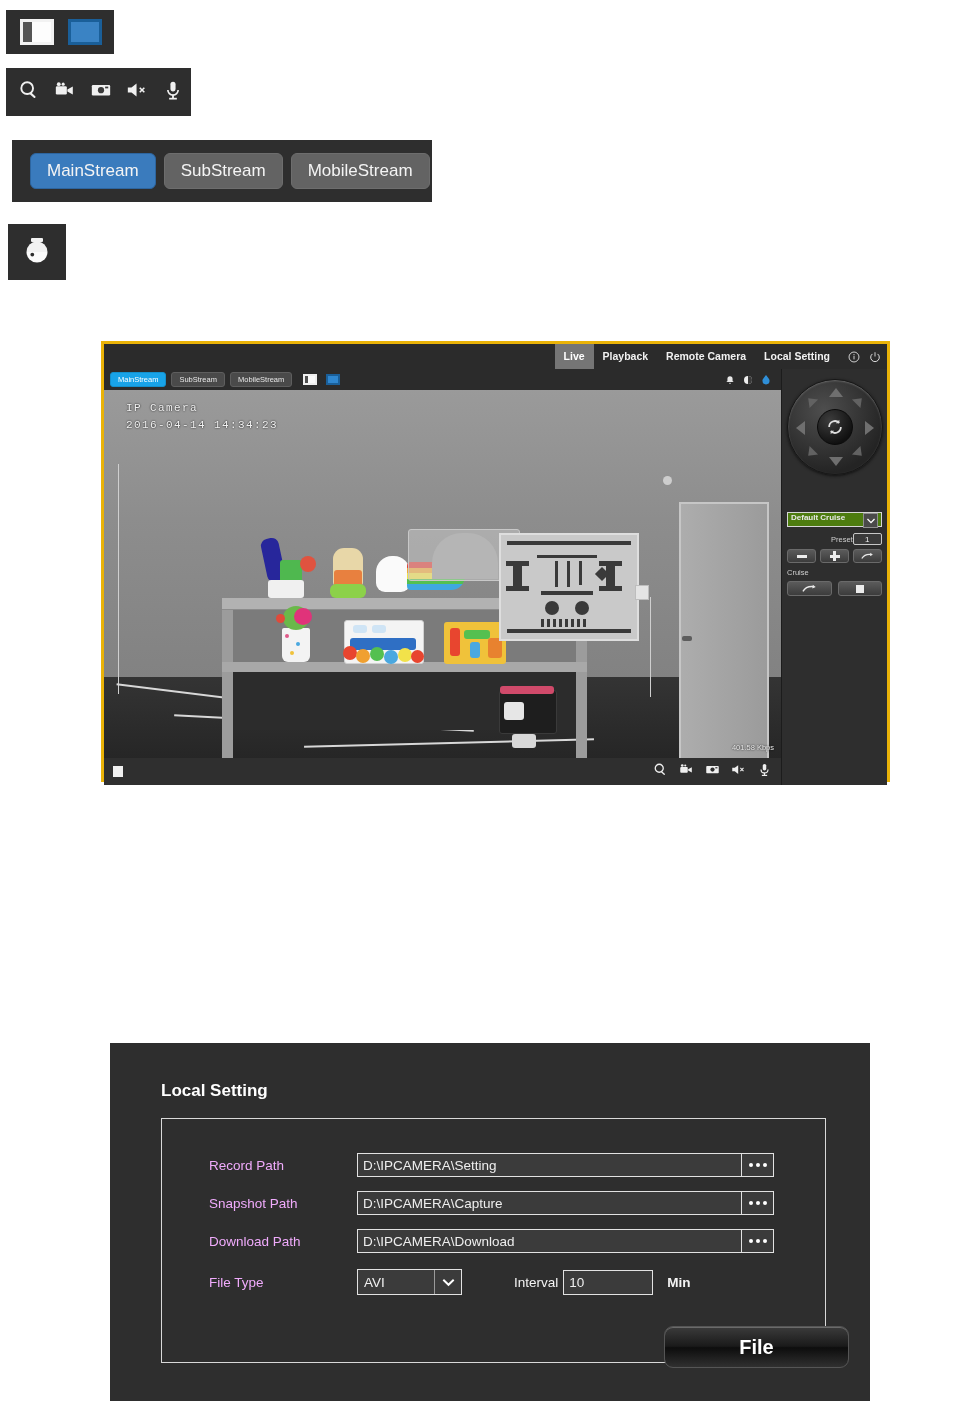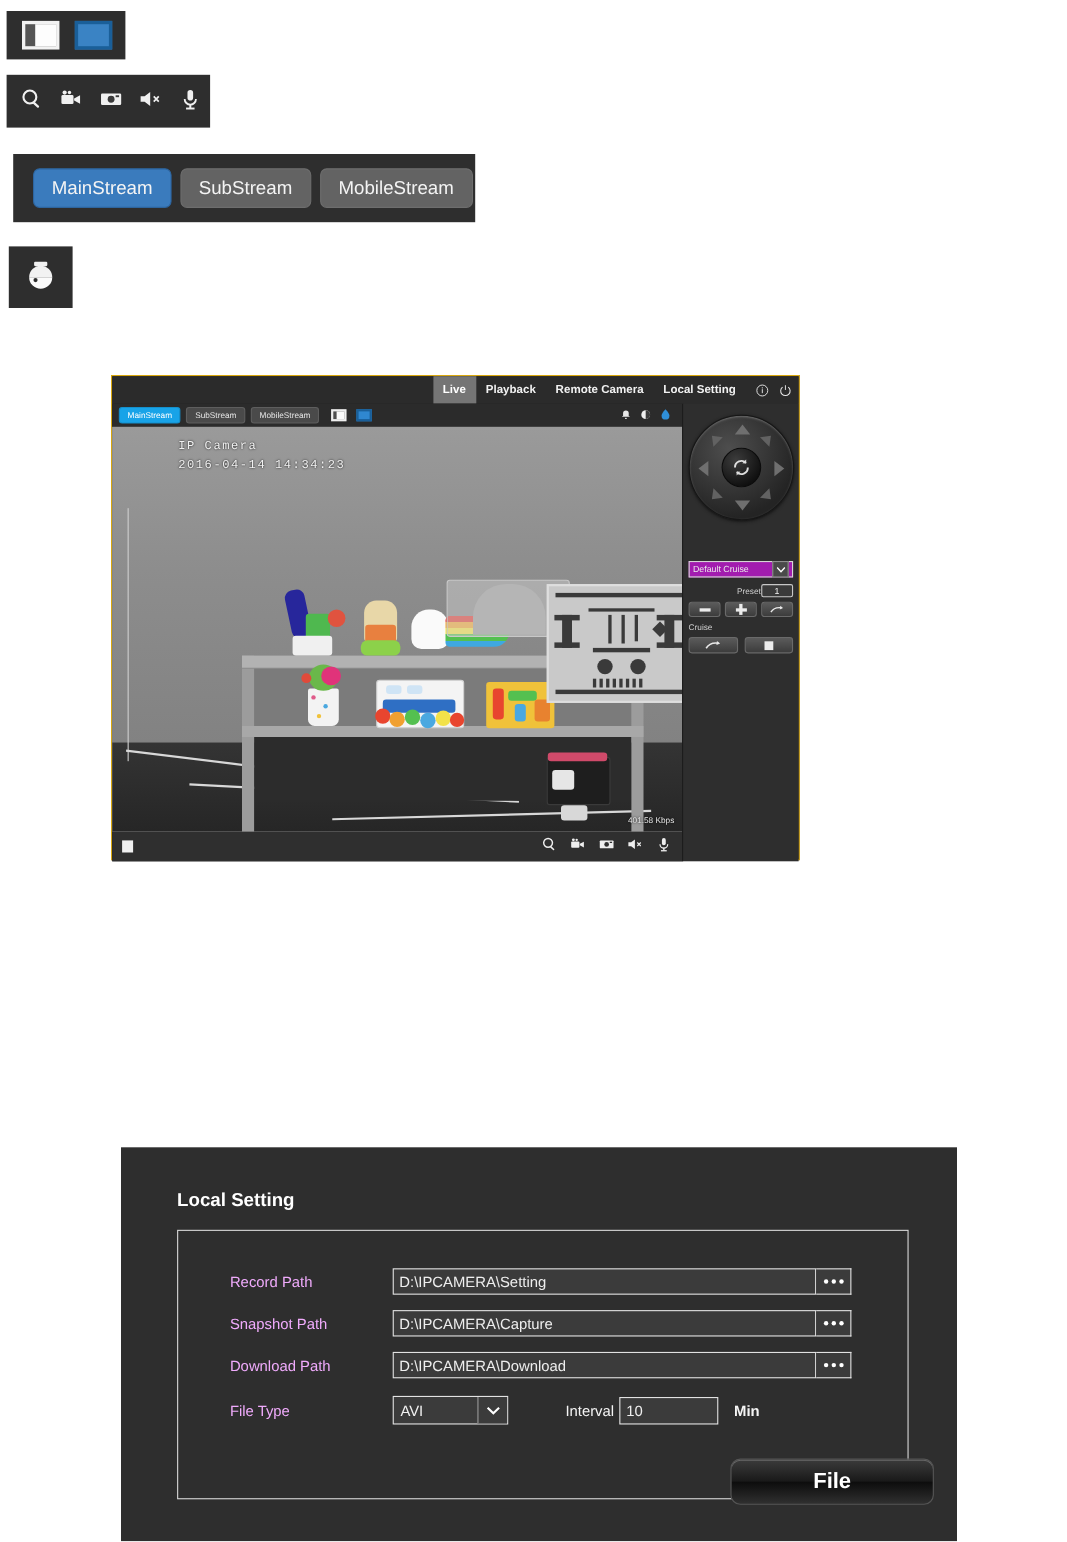--- a/index.html
+++ b/index.html
@@ -30,22 +30,22 @@
   .sbtn{height:36px;padding:0 16px;border-radius:6px;border:1px solid #6d6d6d;
         background:#636363;color:#f4f4f4;font-size:17px;display:flex;align-items:center;
         justify-content:center;box-sizing:border-box;}
   .sbtn.on{background:#3a7bbd;border-color:#2d659f;}
 
   
   #fig-dome{left:8px;top:224px;width:58px;height:56px;
             display:flex;align-items:center;justify-content:center;}
 
   
-  #app{left:101px;top:341px;width:626px;height:441px;background:#2b2b2b;
-       position:absolute;border:1px solid #eab308;box-sizing:border-box;}
+  #app{left:101px;top:341px;width:789px;height:441px;background:#2b2b2b;
+       position:absolute;border:3px solid #eab308;box-sizing:border-box;}
 
   
   #topnav{height:25px;background:#2b2b2b;display:flex;align-items:center;
           justify-content:flex-end;padding-right:6px;box-sizing:border-box;}
   #topnav .nav{color:#f1f1f1;font-size:10.5px;font-weight:bold;padding:5px 9px;
                line-height:15px;}
   #topnav .nav.active{background:#757575;color:#ffffff;}
   #topnav .navicon{margin-left:9px;display:flex;align-items:center;}
   #topnav svg{stroke:#e8e8e8;fill:none;}
 
@@ -66,21 +66,21 @@
               box-sizing:border-box;position:relative;margin-left:6px;}
   .vm-split-s:after{content:"";position:absolute;left:3px;top:0;right:0;bottom:0;background:#fafafa;}
   .vm-full-s{width:14px;height:11px;border:2px solid #1a5f99;background:#2f87d0;
              box-sizing:border-box;margin-left:4px;}
   #streambar .right{margin-left:auto;display:flex;align-items:center;gap:8px;padding-right:4px;}
 
   
   #video{flex:1;position:relative;overflow:hidden;background:#8e8e8e;}
   #osd{position:absolute;left:22px;top:10px;color:#f2f2f2;font-size:11px;
        font-family:"Liberation Mono",monospace;letter-spacing:1.4px;
-       text-shadow:0 0 2px #000;line-height:17px;margin-left:38px;}
+       text-shadow:0 0 2px #000;line-height:17px;}
   #kbps{position:absolute;right:7px;bottom:6px;color:#e9e9e9;font-size:7.5px;
         text-shadow:0 0 2px #000;}
 
   
   .wall{position:absolute;left:0;top:0;right:0;height:78%;
         background:linear-gradient(180deg,#9a9a9a 0%,#8d8d8d 45%,#828282 100%);}
   .floor{position:absolute;left:0;bottom:0;right:0;height:22%;
          background:linear-gradient(180deg,#343434 0%,#262626 100%);}
   .shelf-top{position:absolute;left:118px;top:208px;width:365px;height:11px;background:#b2b2b2;
              box-shadow:0 1px 0 #8c8c8c;}
@@ -120,23 +120,23 @@
   .arrow{position:absolute;width:0;height:0;}
   .a-up{left:41px;top:8px;border-left:7px solid transparent;border-right:7px solid transparent;border-bottom:9px solid #6f6f6f;}
   .a-dn{left:41px;bottom:8px;border-left:7px solid transparent;border-right:7px solid transparent;border-top:9px solid #6f6f6f;}
   .a-lf{left:8px;top:41px;border-top:7px solid transparent;border-bottom:7px solid transparent;border-right:9px solid #6f6f6f;}
   .a-rt{right:8px;top:41px;border-top:7px solid transparent;border-bottom:7px solid transparent;border-left:9px solid #6f6f6f;}
   .a-ul{left:17px;top:17px;border-left:6px solid transparent;border-right:6px solid transparent;border-bottom:8px solid #626262;transform:rotate(-45deg);}
   .a-ur{right:17px;top:17px;border-left:6px solid transparent;border-right:6px solid transparent;border-bottom:8px solid #626262;transform:rotate(45deg);}
   .a-dl{left:17px;bottom:17px;border-left:6px solid transparent;border-right:6px solid transparent;border-top:8px solid #626262;transform:rotate(45deg);}
   .a-dr{right:17px;bottom:17px;border-left:6px solid transparent;border-right:6px solid transparent;border-top:8px solid #626262;transform:rotate(-45deg);}
 
-  #cruise-sel{margin-top:37px;width:100%;height:15px;background:#a21caf;
-              border:1px solid #d6d6d6;box-sizing:border-box;display:flex;align-items:center;
-              padding:0 3px;color:#e9e9e9;font-size:8px;}
+  #cruise-sel{margin-top:37px;width:100%;height:15px;background:#4d7c0f;
+              border:1px solid #d6d6d6;box-sizing:border-box;display:flex;align-items:flex-start;
+              padding:0 3px;color:#e9e9e9;font-size:8px;font-weight:bold;}
   #cruise-sel .cs-arrow{margin-left:auto;width:13px;height:13px;background:#4a4a4a;
               border:1px solid #8f8f8f;display:flex;align-items:center;justify-content:center;}
   .lbl{color:#cfcfcf;font-size:7.5px;margin:5px 0 2px;}
   .rowline{display:flex;align-items:center;padding-left:44px;}
   #preset-val{margin-left:auto;width:54px;height:12px;background:#3a3a3a;border:1px solid #c7c7c7;
               color:#f0f0f0;font-size:8px;display:flex;align-items:center;justify-content:center;
               border-radius:2px;box-sizing:border-box;}
   .btnrow{display:flex;gap:4px;margin-top:4px;}
   .pbtn{flex:1;height:14px;border-radius:3px;border:1px solid #6a6a6a;
         background:linear-gradient(180deg,#5b5b5b,#3c3c3c);display:flex;

